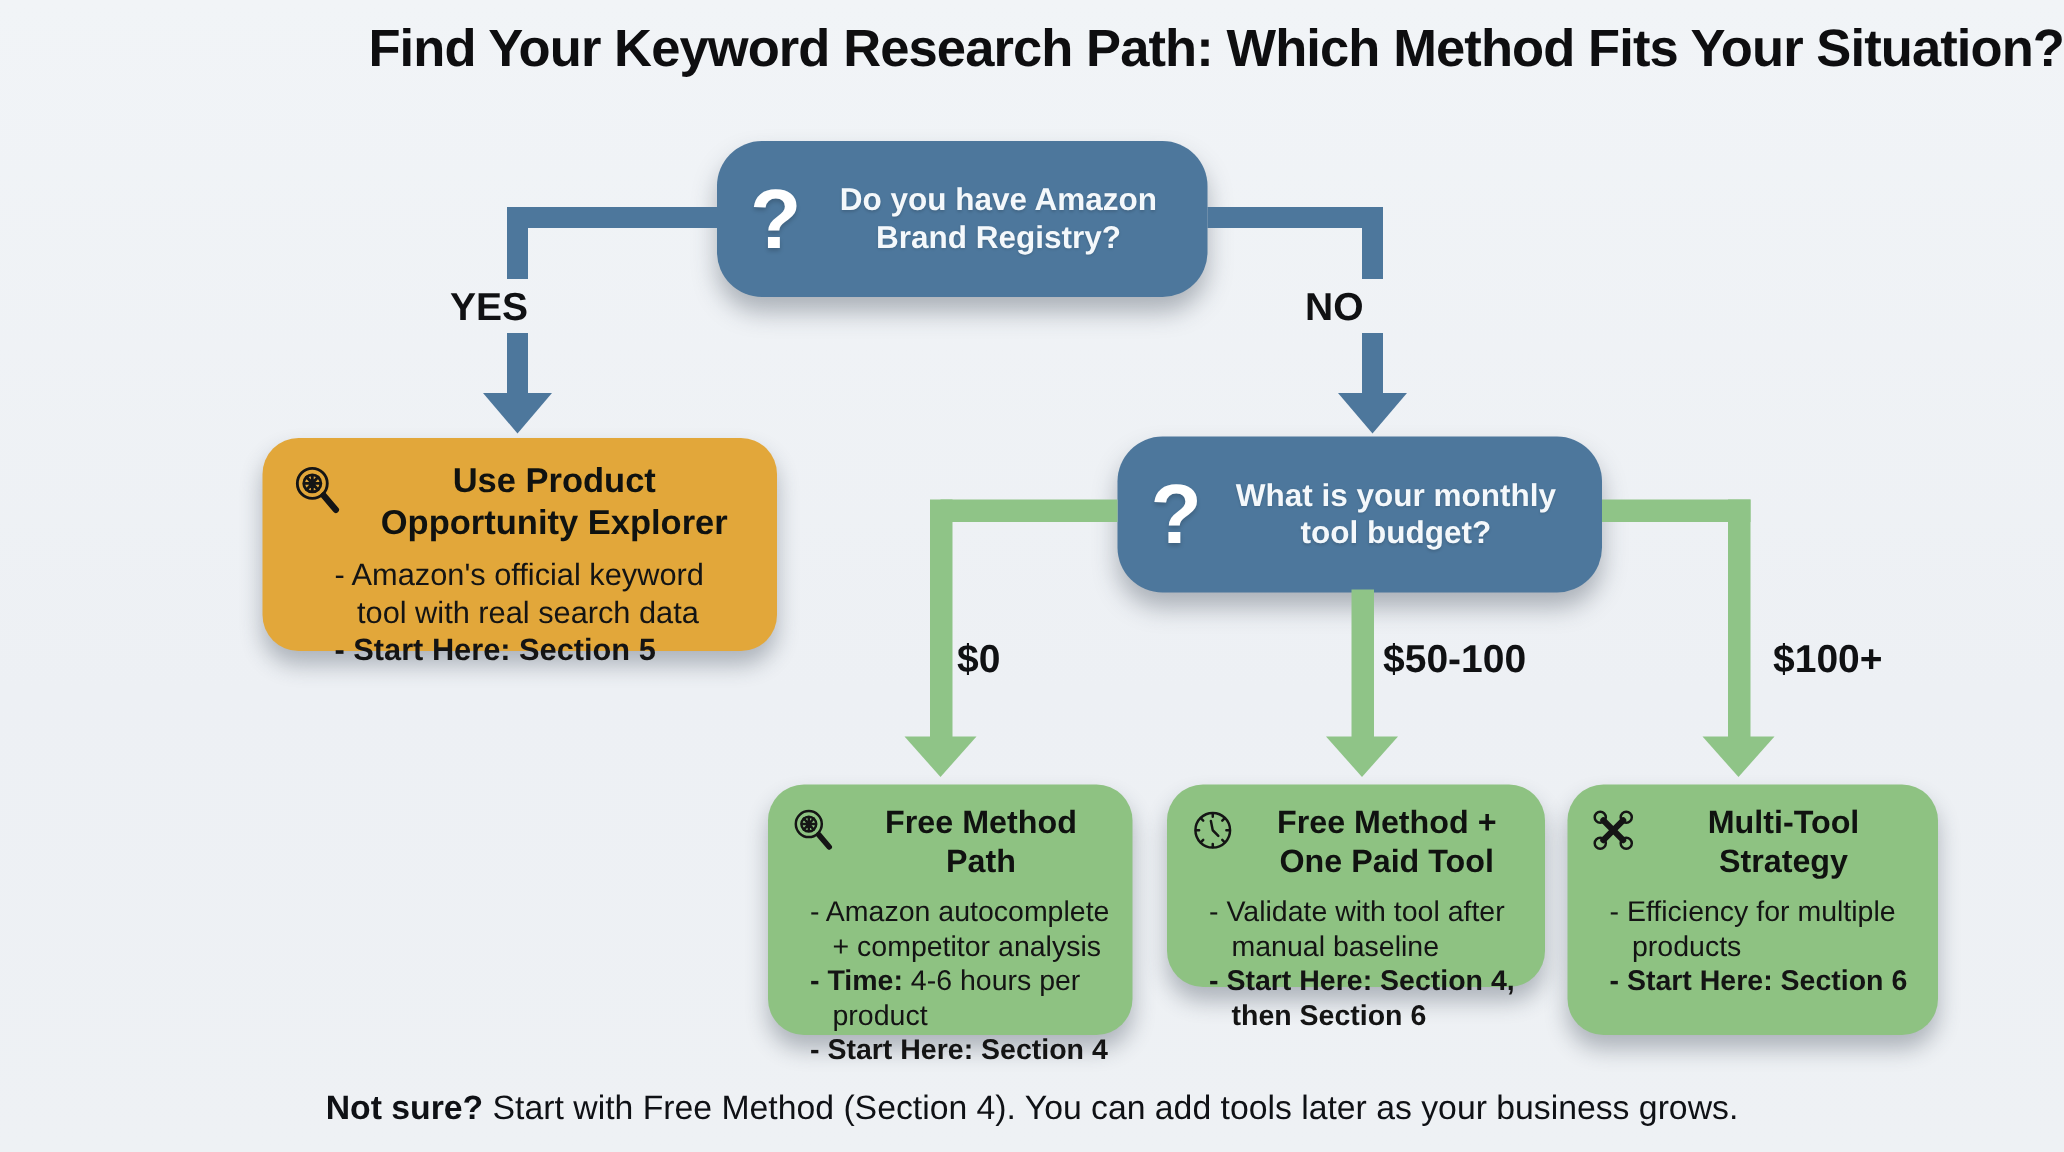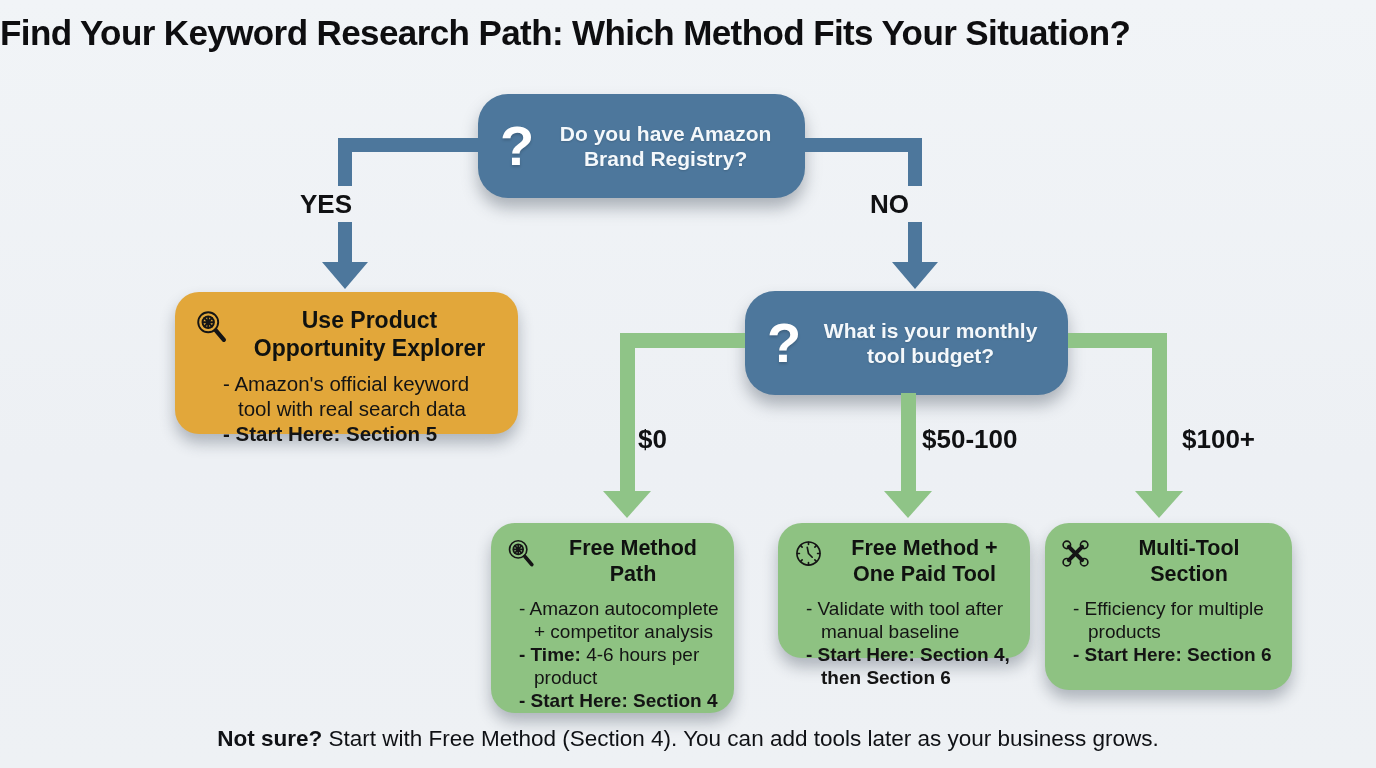--- a/index.html
+++ b/index.html
@@ -9,21 +9,21 @@
     background: #eef1f5;
     overflow: hidden;
   }
   .canvas {
     position: relative;
     width: 1376px; height: 768px;
     background: linear-gradient(180deg, #f1f4f7 0%, #edf0f4 60%, #eef1f4 100%);
   }
   .page-title {
     position: absolute; left: 0; top: 13px; width: 100%;
-    text-align: left;
+    text-align: right;
     font-size: 35px; font-weight: 800; letter-spacing: -0.6px;
     color: #0e0e10;
   }
   
   .decision {
     position: absolute;
     background: #4d779c;
     border-radius: 30px;
     box-shadow: 0 10px 16px rgba(45,58,72,0.35);
     display: flex; align-items: center; justify-content: center;
@@ -72,21 +72,21 @@
   }
   .outcome.orange .outcome-title { font-size: 23px; }
   .outcome.green  .outcome-title { font-size: 21.5px; }
   .outcome-body { margin-top: 9px; }
   .outcome.orange .outcome-body { font-size: 20.5px; line-height: 1.22; padding-left: 30px; }
   .outcome.green  .outcome-body { font-size: 19px;   line-height: 1.22; padding-left: 14px; }
   .outline-item { padding-left: 15px; text-indent: -15px; }
   .outline-item .b { font-weight: 800; margin-top: 36px; }
 
   #outcome-poe { left: 175px;  top: 292px; width: 343px; height: 142px; }
-  #outcome-free { left: 491px; top: 523px; width: 243px; height: 190px; }
+  #outcome-free { left: 512px; top: 523px; width: 243px; height: 167px; }
   #outcome-paid { left: 778px; top: 523px; width: 252px; height: 135px; }
   #outcome-multi { left: 1045px; top: 523px; width: 247px; height: 167px; }
 
   .footnote {
     position: absolute; left: 0; top: 726px; width: 100%;
     text-align: center; font-size: 22.5px; color: #0f1115;
   }
   .footnote .b { font-weight: 800; text-align: right; }
 
   svg.icon { display: block; stroke: #151515; fill: none; stroke-width: 2; stroke-linecap: round; }
@@ -193,21 +193,21 @@
       <span class="outcome-icon">
         <svg class="icon" width="33" height="33" viewBox="0 0 40 40">
           <path d="M12 12 L28 28" stroke-width="5"></path>
           <path d="M28 12 L12 28" stroke-width="5"></path>
           <circle cx="9.5" cy="9.5" r="4.5"></circle>
           <circle cx="30.5" cy="30.5" r="4.5"></circle>
           <circle cx="30.5" cy="9.5" r="4.5"></circle>
           <circle cx="9.5" cy="30.5" r="4.5"></circle>
         </svg>
       </span>
-      <span class="outcome-title">Multi-Tool Section</span>
+      <span class="outcome-title">Multi-Tool Strategy</span>
     </div>
     <div class="outcome-body">
       <div class="outline-item"><span class="b"></span><span>- Efficiency for multiple products</span></div>
       <div class="outline-item"><span class="b">- Start Here: Section 6</span><span></span></div>
     </div>
   </div>
 
   <div class="footnote">
     <span class="b">Not sure?</span><span> Start with Free Method (Section 4). You can add tools later as your business grows.</span>
   </div>

